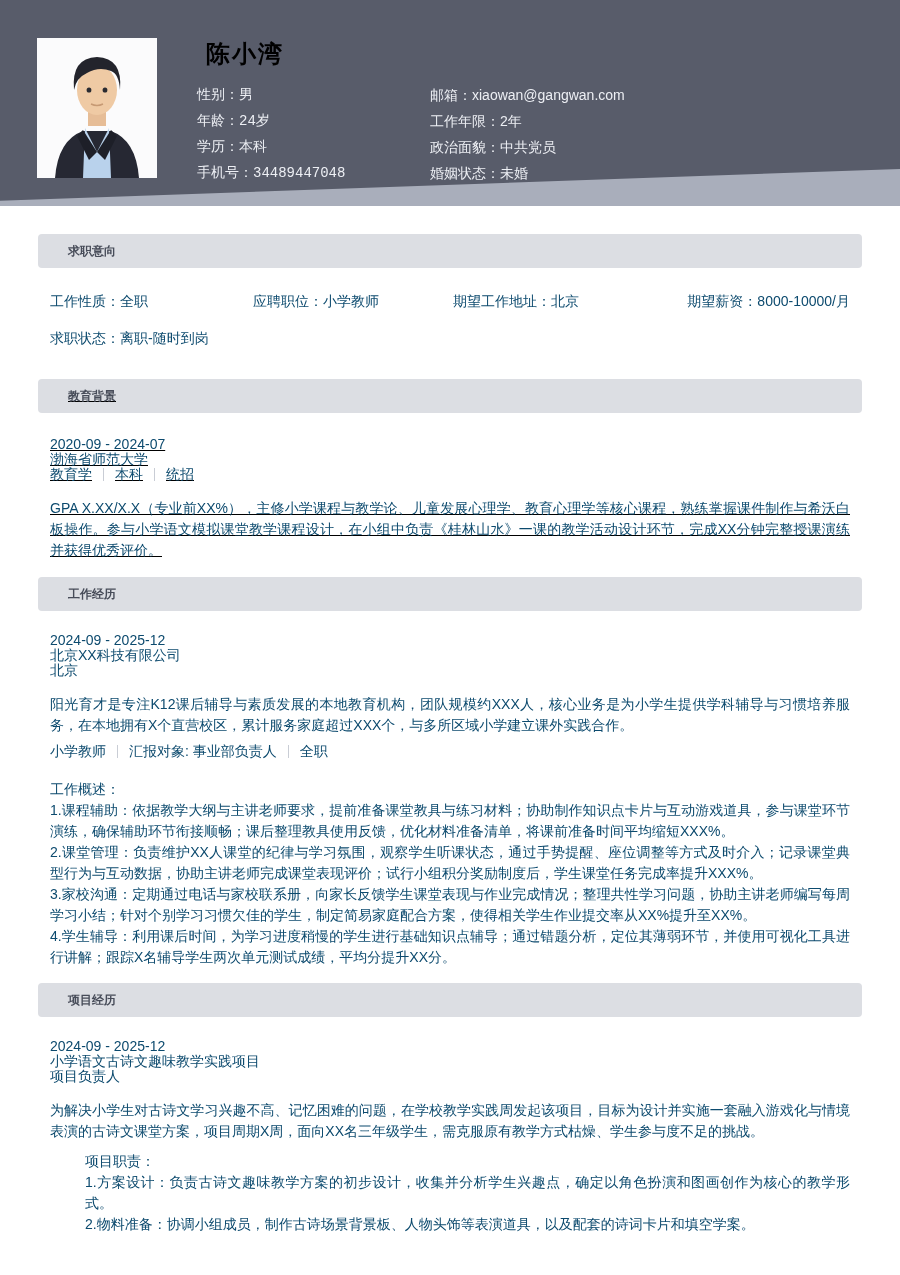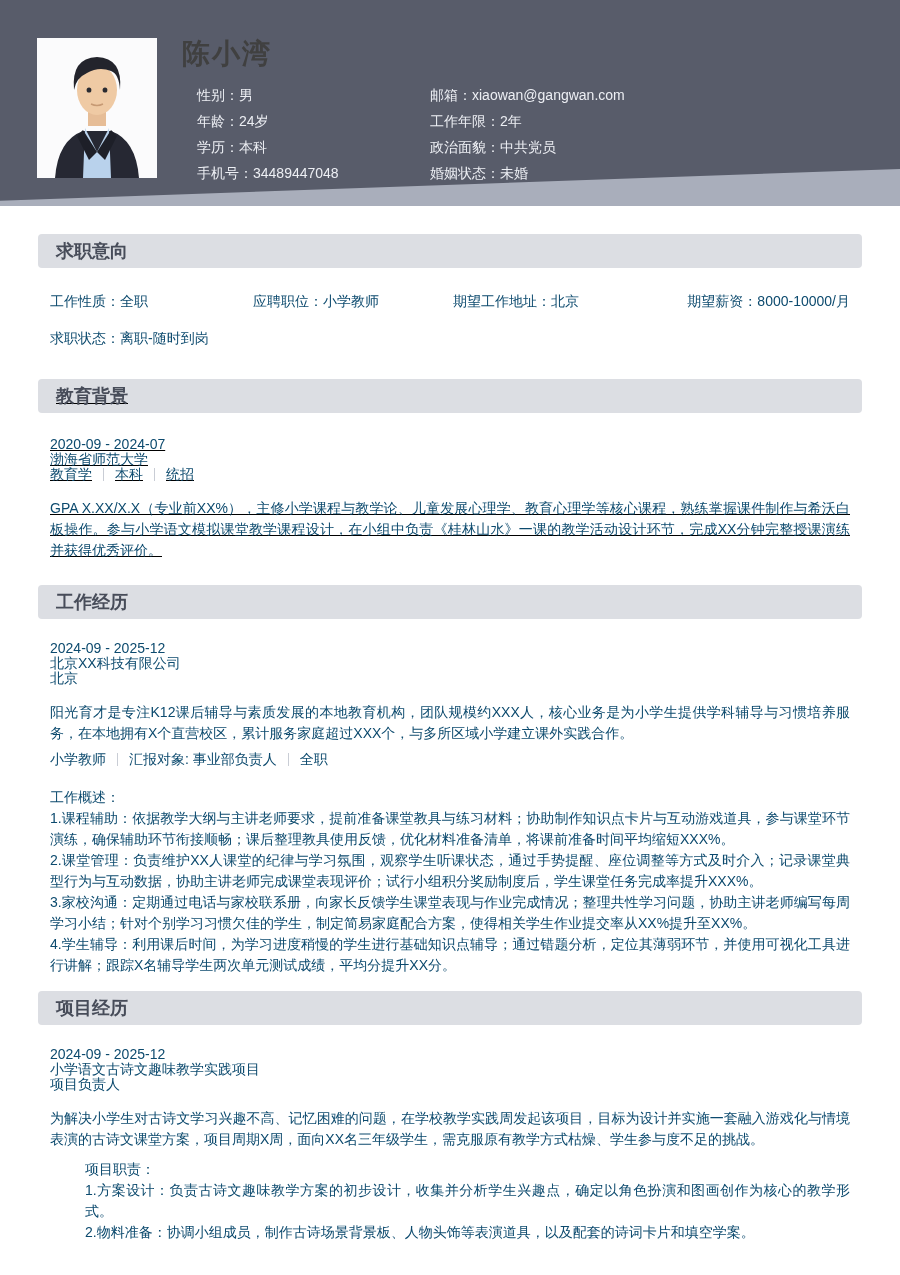--- a/index.html
+++ b/index.html
@@ -7,33 +7,33 @@
     position:relative;width:900px;height:1275px;overflow:hidden;background:#fff;
     font-family:"Liberation Sans","DejaVu Sans",sans-serif;
     -webkit-font-smoothing:antialiased;
   }
   
   .hd{position:relative;height:206px;background:#a9aebb;}
   .hd-dark{position:absolute;left:0;top:0;right:0;bottom:0;background:#585c6a;
     clip-path:polygon(0 0,100% 0,100% 82%,0 97.5%);}
   .photo{position:absolute;left:37px;top:38px;width:120px;height:140px;overflow:hidden;}
   .photo svg{display:block;}
-  .hd-name{position:absolute;left:182px;top:40px;margin:0;font-size:28px;line-height:28px;
-    font-weight:bold;color:#404040;letter-spacing:2px;}
+  .hd-name{position:absolute;left:206px;top:40px;margin:0;font-size:24px;line-height:28px;
+    font-weight:bold;color:#000000;letter-spacing:2px;}
   .hd-cols{position:absolute;left:197px;top:82px;display:flex;color:#edeff4;font-size:14px;}
-  .hd-col-left{width:233px;}
+  .hd-col-left{width:233px;font-family:Liberation Mono, monospace;}
   .hd-row{height:26px;line-height:26px;white-space:nowrap;}
   
   .section{margin:0 38px;}
   .bar{height:34px;line-height:34px;background:#dcdee3;border-radius:4px;
-    padding-left:18px;font-size:18px;font-weight:bold;color:#474c59;}
+    padding-left:30px;font-size:12px;font-weight:bold;color:#474c59;}
   .sec-content{padding:0 12px;color:#0c4a6e;font-size:14px;}
   .sec-intent{margin-top:28px;}
   .sec-edu{margin-top:33px;text-decoration:underline;}
-  .sec-work{margin-top:24px;}
+  .sec-work{margin-top:16px;}
   .sec-project{margin-top:15px;}
   
   .intent-grid{display:flex;margin-top:26px;line-height:15px;}
   .intent-f1{width:203px;}
   .intent-f2{width:200px;}
   .intent-f3{flex:1;}
   .intent-f4{text-align:right;}
   .intent-status{margin-top:22px;line-height:15px;}
   
   .meta-row{display:flex;margin-top:24px;line-height:15px;align-items:baseline;flex-direction:column;}

